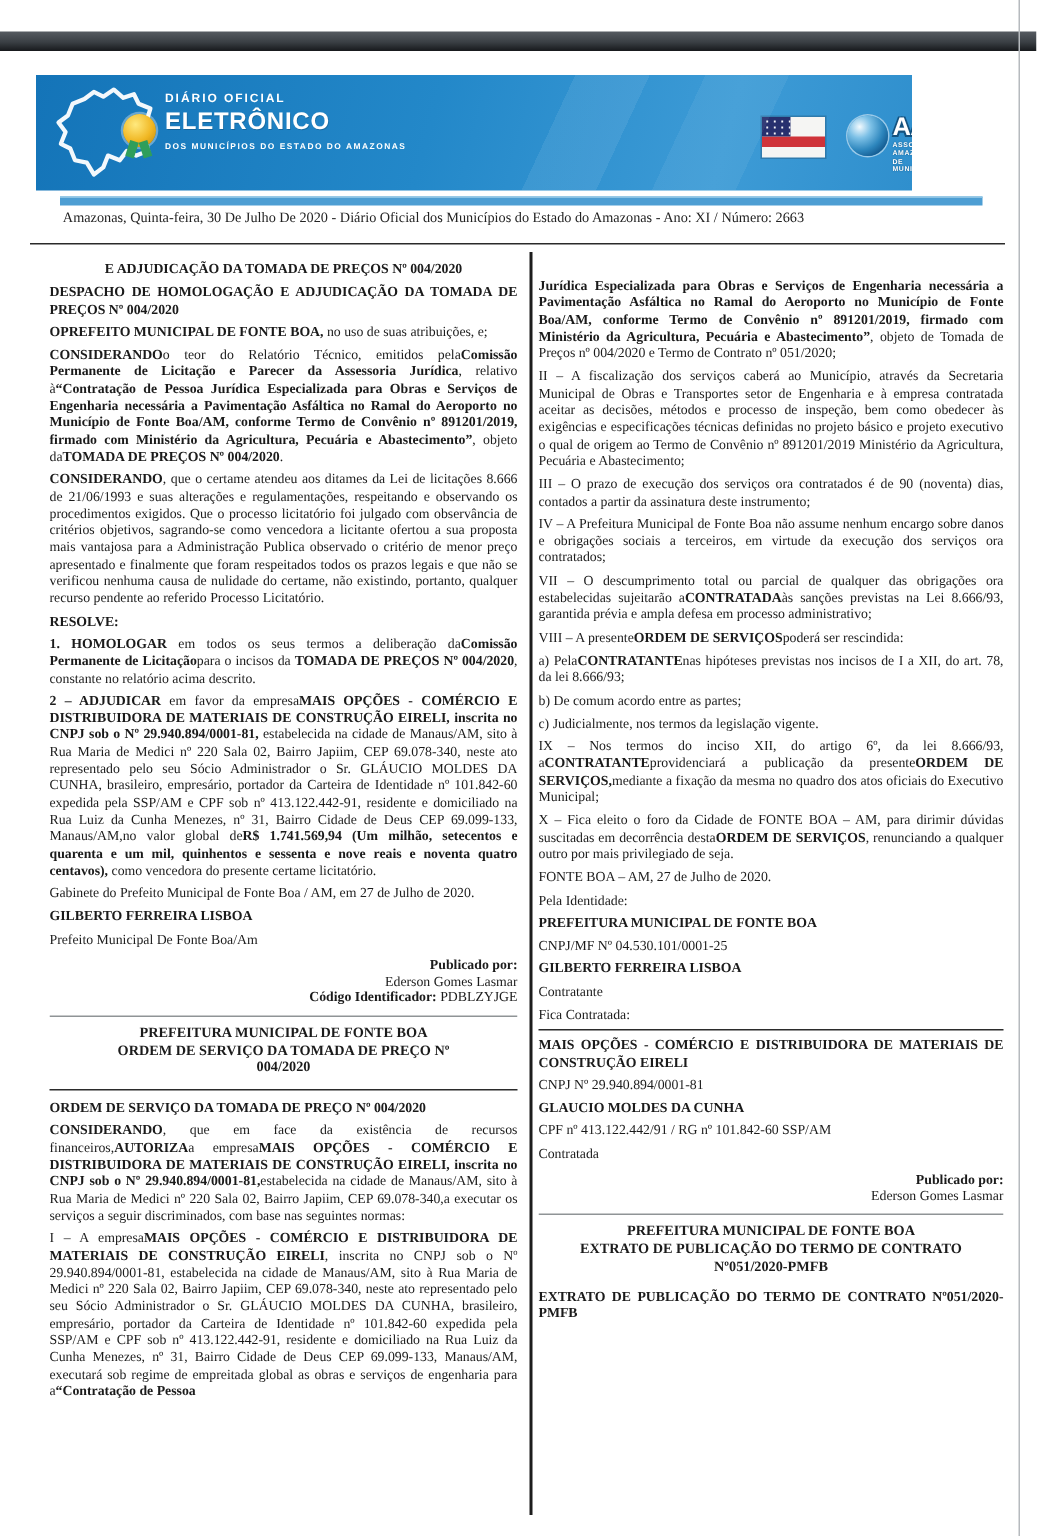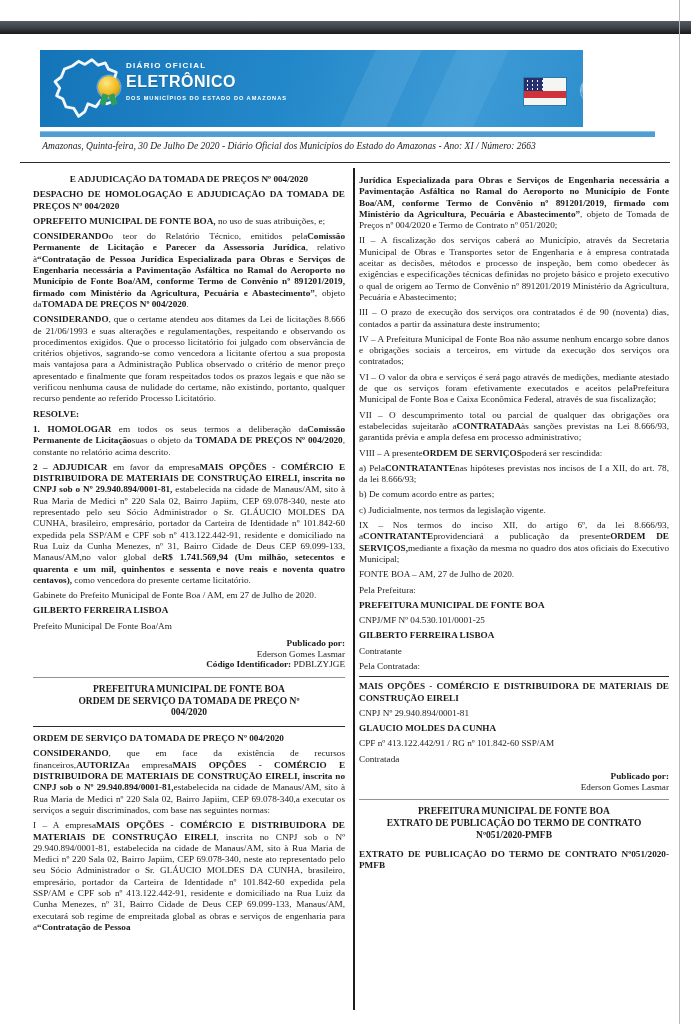--- a/index.html
+++ b/index.html
@@ -4,21 +4,21 @@
 <style>
   * { box-sizing: border-box; margin: 0; padding: 0; }
   html, body { width: 691px; height: 1024px; background: #ffffff; overflow: hidden; }
   body { position: relative; font-family: "Liberation Serif", serif; color: var(--text, #1b1b1b); }
 
   .topbar { position: absolute; top: 21px; left: 0; width: 691px; height: 13px;
     background: linear-gradient(180deg, #565b61 0%, var(--topbar, #3a3f44) 55%, #17191c 100%); }
 
   .page-edge { position: absolute; left: 679px; top: 0; width: 1px; height: 1024px; background: #b6babe; }
 
-  .banner { position: absolute; top: 50px; left: 40px; width: 543px; height: 77px; overflow: hidden;
+  .banner { position: absolute; top: 50px; left: 24px; width: 584px; height: 77px; overflow: hidden;
     background: linear-gradient(105deg, var(--banner-start,#1474b8) 0%, var(--banner-mid,#2388c9) 45%, var(--banner-end,#3d9bd6) 78%, #2f8fcd 100%); }
   .banner::after { content: ''; position: absolute; inset: 0; pointer-events: none;
     background: linear-gradient(115deg, transparent 58%, rgba(255,255,255,0.08) 58%, rgba(255,255,255,0.08) 66%, transparent 66%, transparent 72%, rgba(255,255,255,0.06) 72%, rgba(255,255,255,0.06) 81%, transparent 81%); }
 
   .map-logo { position: absolute; left: 8px; top: 5px; }
   .seal { position: absolute; left: 58px; top: 26px; width: 22px; height: 22px; border-radius: 50%;
     background: radial-gradient(circle at 38% 32%, #ffe97e, var(--seal-gold,#f0b723) 55%, #c08a0c 95%);
     box-shadow: 0 0 0 1.5px rgba(255,255,255,0.35); z-index: 3; }
   .seal::before, .seal::after { content: ''; position: absolute; top: 18px; width: 6px; height: 11px; background: #2f9e5b; }
   .seal::before { left: 3px; transform: rotate(18deg); }
@@ -41,35 +41,35 @@
     box-shadow: 0 0 0 1px rgba(255,255,255,0.5); }
   .aam-txt { margin-left: 3px; }
   .aam-acro { font-size: 17px; font-weight: bold; color: #fff; letter-spacing: -0.5px; line-height: 16px;
     text-shadow: -1px 1px 0 #14527f, 1px 1px 0 #14527f, 1px -1px 0 #14527f, -1px -1px 0 #14527f; }
   .aam-sub { font-size: 4.6px; font-weight: bold; color: #fff; letter-spacing: 0.4px; line-height: 5.4px; margin-top: 1px;
     text-shadow: 0 0 1px #14527f; }
 
   .subbar { position: absolute; top: 131px; left: 40px; width: 615px; height: 6px; background: var(--accent-bar,#4d9ed3);
     border-top: 1px solid #8cc3e4; }
 
-  .dateline { position: absolute; top: 141px; left: 0; width: 578px; text-align: center; font-size: 9.5px; color: #222; font-style: italic; }
+  .dateline { position: absolute; top: 141px; left: 0; width: 578px; text-align: center; font-size: 9.5px; color: #222; }
 
   .hr-top { position: absolute; top: 162px; left: 20px; width: 650px; border-top: 1.2px solid #2a2a2a; }
 
   .cols { position: absolute; top: 170px; left: 33px; width: 636px; height: 854px; overflow: hidden; display: flex; }
   .col { overflow: hidden; }
   .col-left  { width: 312px; margin-right: 14px; }
   .col-right { width: 310px; }
   .vdiv { position: absolute; left: 353px; top: 168px; width: 1.5px; height: 842px; background: #1d1d1d; }
 
   .para { font-size: 9.2px; line-height: 11.3px; text-align: justify; margin: 4px 0; }
   .para.center { text-align: center; }
   .bd { font-weight: bold; }
   .col-left .para:first-child { margin-top: 4px; }
-  .col-right .para:first-child { margin-top: 5px; }
+  .col-right .para:first-child { margin-top: 15px; }
 
   .sec-header { text-align: center; font-weight: bold; font-size: 9.5px; line-height: 11.8px; margin: 6px 14px 7px 14px; }
 
   .rule-thin { border-top: 1px solid #8f9496; margin: 7px 0 5px 0; }
   .rule-dark { border-top: 1.8px solid #2b2b2b; }
   .col-left  .rule-dark { margin: 6px -8px 6px -33px; }
   .col-right .rule-dark { margin: 4px -11px 4px -5px; }
 
   .credit { text-align: right; font-size: 9.2px; line-height: 10.6px; margin: 6px 0 7px 0; }
 </style>
@@ -111,21 +111,21 @@
 <div class="hr-top"></div>
 
 <div class="cols">
   <div class="col col-left" id="col-left">
       <div class="para center"><span class="bd">E ADJUDICAÇÃO DA TOMADA DE PREÇOS Nº 004/2020</span></div>
       <div class="para"><span class="bd">DESPACHO DE HOMOLOGAÇÃO E ADJUDICAÇÃO DA TOMADA DE PREÇOS Nº 004/2020</span></div>
       <div class="para"><span class="bd">OPREFEITO MUNICIPAL DE FONTE BOA,</span><span> no uso de suas atribuições, e;</span></div>
       <div class="para"><span class="bd">CONSIDERANDO</span><span>o teor do Relatório Técnico, emitidos pela</span><span class="bd">Comissão Permanente de Licitação e Parecer da Assessoria Jurídica</span><span>, relativo à</span><span class="bd">“Contratação de Pessoa Jurídica Especializada para Obras e Serviços de Engenharia necessária a Pavimentação Asfáltica no Ramal do Aeroporto no Município de Fonte Boa/AM, conforme Termo de Convênio nº 891201/2019, firmado com Ministério da Agricultura, Pecuária e Abastecimento”</span><span>, objeto da</span><span class="bd">TOMADA DE PREÇOS Nº 004/2020</span><span>.</span></div>
       <div class="para"><span class="bd">CONSIDERANDO</span><span>, que o certame atendeu aos ditames da Lei de licitações 8.666 de 21/06/1993 e suas alterações e regulamentações, respeitando e observando os procedimentos exigidos. Que o processo licitatório foi julgado com observância de critérios objetivos, sagrando-se como vencedora a licitante ofertou a sua proposta mais vantajosa para a Administração Publica observado o critério de menor preço apresentado e finalmente que foram respeitados todos os prazos legais e que não se verificou nenhuma causa de nulidade do certame, não existindo, portanto, qualquer recurso pendente ao referido Processo Licitatório.</span></div>
       <div class="para"><span class="bd">RESOLVE:</span></div>
-      <div class="para"><span class="bd">1.  HOMOLOGAR</span><span> em todos os seus termos a deliberação da</span><span class="bd">Comissão Permanente de Licitação</span><span>suas o objeto da </span><span class="bd">TOMADA DE PREÇOS Nº 004/2020</span><span>, constante no relatório acima descrito.</span></div>
+      <div class="para"><span class="bd">1.  HOMOLOGAR</span><span> em todos os seus termos a deliberação da</span><span class="bd">Comissão Permanente de Licitação</span><span>para o incisos da </span><span class="bd">TOMADA DE PREÇOS Nº 004/2020</span><span>, constante no relatório acima descrito.</span></div>
       <div class="para"><span class="bd">2 – ADJUDICAR</span><span> em favor da empresa</span><span class="bd">MAIS OPÇÕES - COMÉRCIO E DISTRIBUIDORA DE MATERIAIS DE CONSTRUÇÃO EIRELI, inscrita no CNPJ sob o Nº 29.940.894/0001-81, </span><span>estabelecida na cidade de Manaus/AM, sito à Rua Maria de Medici nº 220 Sala 02, Bairro Japiim, CEP 69.078-340, neste ato representado pelo seu Sócio Administrador o Sr. GLÁUCIO MOLDES DA CUNHA, brasileiro, empresário, portador da Carteira de Identidade nº 101.842-60 expedida pela SSP/AM e CPF sob nº 413.122.442-91, residente e domiciliado na Rua Luiz da Cunha Menezes, nº 31, Bairro Cidade de Deus CEP 69.099-133, Manaus/AM,</span><span>no valor global de</span><span class="bd">R$ 1.741.569,94 (Um milhão, setecentos e quarenta e um mil, quinhentos e sessenta e nove reais e noventa quatro centavos),</span><span> como vencedora do presente certame licitatório.</span></div>
       <div class="para"><span>Gabinete do Prefeito Municipal de Fonte Boa / AM, em 27 de Julho de 2020.</span></div>
       <div class="para"><span class="bd">GILBERTO FERREIRA LISBOA</span></div>
       <div class="para"><span>Prefeito Municipal De Fonte Boa/Am</span></div>
       <div class="credit">
         <div><span class="bd">Publicado por:</span></div>
         <div>Ederson Gomes Lasmar</div>
         <div><span class="bd">Código Identificador:</span> PDBLZYJGE</div>
       </div>
       <div class="rule-thin"></div>
@@ -137,34 +137,34 @@
       <div class="rule-dark"></div>
       <div class="para"><span class="bd">ORDEM DE SERVIÇO DA TOMADA DE PREÇO Nº 004/2020</span></div>
       <div class="para"><span class="bd">CONSIDERANDO</span><span>, que em face da existência de recursos financeiros,</span><span class="bd">AUTORIZA</span><span>a empresa</span><span class="bd">MAIS OPÇÕES - COMÉRCIO E DISTRIBUIDORA DE MATERIAIS DE CONSTRUÇÃO EIRELI, inscrita no CNPJ sob o Nº 29.940.894/0001-81,</span><span>estabelecida na cidade de Manaus/AM, sito à Rua Maria de Medici nº 220 Sala 02, Bairro Japiim, CEP 69.078-340,a executar os serviços a seguir discriminados, com base nas seguintes normas:</span></div>
       <div class="para"><span>I – A empresa</span><span class="bd">MAIS OPÇÕES - COMÉRCIO E DISTRIBUIDORA DE MATERIAIS DE CONSTRUÇÃO EIRELI</span><span>, inscrita no CNPJ sob o Nº 29.940.894/0001-81, estabelecida na cidade de Manaus/AM, sito à Rua Maria de Medici nº 220 Sala 02, Bairro Japiim, CEP 69.078-340, neste ato representado pelo seu Sócio Administrador o Sr. GLÁUCIO MOLDES DA CUNHA, brasileiro, empresário, portador da Carteira de Identidade nº 101.842-60 expedida pela SSP/AM e CPF sob nº 413.122.442-91, residente e domiciliado na Rua Luiz da Cunha Menezes, nº 31, Bairro Cidade de Deus CEP 69.099-133, Manaus/AM, executará sob regime de empreitada global as obras e serviços de engenharia para a</span><span class="bd">“Contratação de Pessoa</span></div>
     </div>
   <div class="col col-right" id="col-right">
       <div class="para"><span class="bd">Jurídica Especializada para Obras e Serviços de Engenharia necessária a Pavimentação Asfáltica no Ramal do Aeroporto no Município de Fonte Boa/AM, conforme Termo de Convênio nº 891201/2019, firmado com Ministério da Agricultura, Pecuária e Abastecimento”</span><span>, objeto de Tomada de Preços nº 004/2020 e Termo de Contrato nº 051/2020;</span></div>
       <div class="para"><span>II – A fiscalização dos serviços caberá ao Município, através da Secretaria Municipal de Obras e Transportes setor de Engenharia e à empresa contratada aceitar as decisões, métodos e processo de inspeção, bem como obedecer às exigências e especificações técnicas definidas no projeto básico e projeto executivo o qual de origem ao Termo de Convênio nº 891201/2019 Ministério da Agricultura, Pecuária e Abastecimento;</span></div>
       <div class="para"><span>III – O prazo de execução dos serviços ora contratados é de 90 (noventa) dias, contados a partir da assinatura deste instrumento;</span></div>
       <div class="para"><span>IV – A Prefeitura Municipal de Fonte Boa não assume nenhum encargo sobre danos e obrigações sociais a terceiros, em virtude da execução dos serviços ora contratados;</span></div>
-      <div class="para"><span>VI – O valor da obra e serviços é será pago através de medições, mediante atestado de que os serviços foram efetivamente executados e aceitos pelaPrefeitura Municipal de Fonte Boa e Caixa Econômica Federal, através de sua fiscalização;</span></div>
       <div class="para"><span>VII – O descumprimento total ou parcial de qualquer das obrigações ora estabelecidas sujeitarão a</span><span class="bd">CONTRATADA</span><span>às sanções previstas na Lei 8.666/93, garantida prévia e ampla defesa em processo administrativo;</span></div>
       <div class="para"><span>VIII – A presente</span><span class="bd">ORDEM DE SERVIÇOS</span><span>poderá ser rescindida:</span></div>
       <div class="para"><span>a) Pela</span><span class="bd">CONTRATANTE</span><span>nas hipóteses previstas nos incisos de I a XII, do art. 78, da lei 8.666/93;</span></div>
       <div class="para"><span>b) De comum acordo entre as partes;</span></div>
       <div class="para"><span>c) Judicialmente, nos termos da legislação vigente.</span></div>
       <div class="para"><span>IX – Nos termos do inciso XII, do artigo 6º, da lei 8.666/93, a</span><span class="bd">CONTRATANTE</span><span>providenciará a publicação da presente</span><span class="bd">ORDEM DE SERVIÇOS,</span><span>mediante a fixação da mesma no quadro dos atos oficiais do Executivo Municipal;</span></div>
+      <div class="para"><span>X – Fica eleito o foro da Cidade de FONTE BOA – AM, para dirimir dúvidas suscitadas em decorrência desta</span><span class="bd">ORDEM DE SERVIÇOS</span><span>, renunciando a qualquer outro por mais privilegiado de seja.</span></div>
       <div class="para"><span>FONTE BOA – AM, 27 de Julho de 2020.</span></div>
-      <div class="para"><span>Pela Prefeitura:</span></div>
+      <div class="para"><span>Pela Identidade:</span></div>
       <div class="para"><span class="bd">PREFEITURA MUNICIPAL DE FONTE BOA</span></div>
       <div class="para"><span>CNPJ/MF Nº 04.530.101/0001-25</span></div>
       <div class="para"><span class="bd">GILBERTO FERREIRA LISBOA</span></div>
       <div class="para"><span>Contratante</span></div>
-      <div class="para"><span>Pela Contratada:</span></div>
+      <div class="para"><span>Fica Contratada:</span></div>
       <div class="rule-dark"></div>
       <div class="para"><span class="bd">MAIS OPÇÕES - COMÉRCIO E DISTRIBUIDORA DE MATERIAIS DE CONSTRUÇÃO EIRELI</span></div>
       <div class="para"><span>CNPJ Nº 29.940.894/0001-81</span></div>
       <div class="para"><span class="bd">GLAUCIO MOLDES DA CUNHA</span></div>
       <div class="para"><span>CPF nº 413.122.442/91 / RG nº 101.842-60 SSP/AM</span></div>
       <div class="para"><span>Contratada</span></div>
       <div class="credit">
         <div><span class="bd">Publicado por:</span></div>
         <div>Ederson Gomes Lasmar</div>
       </div>

